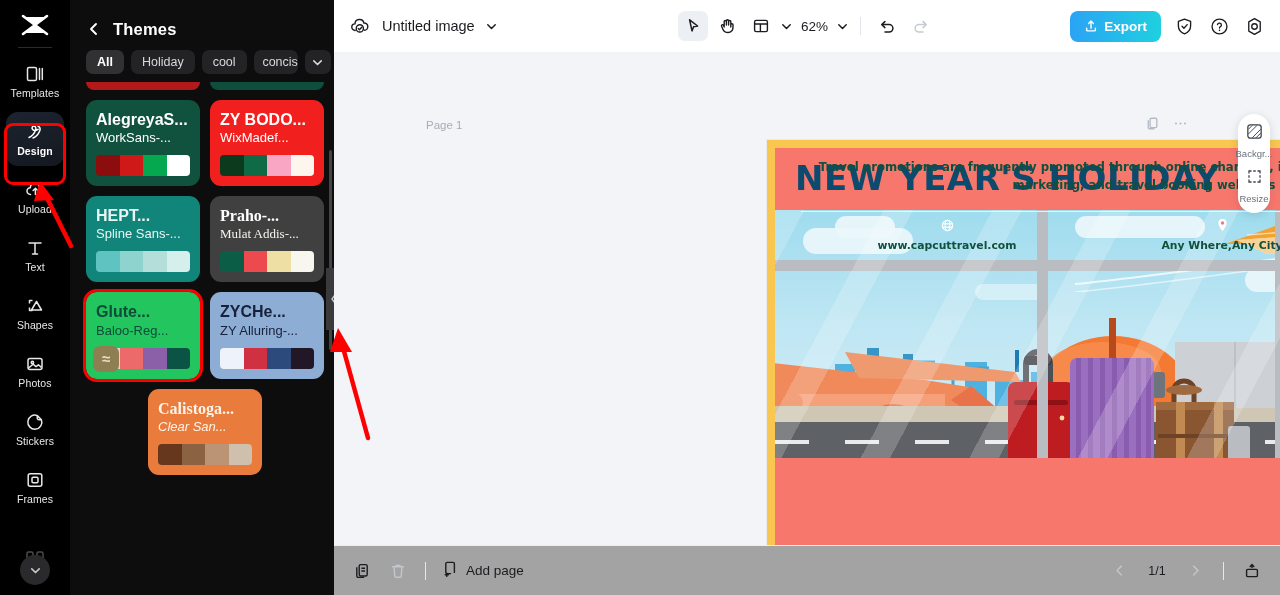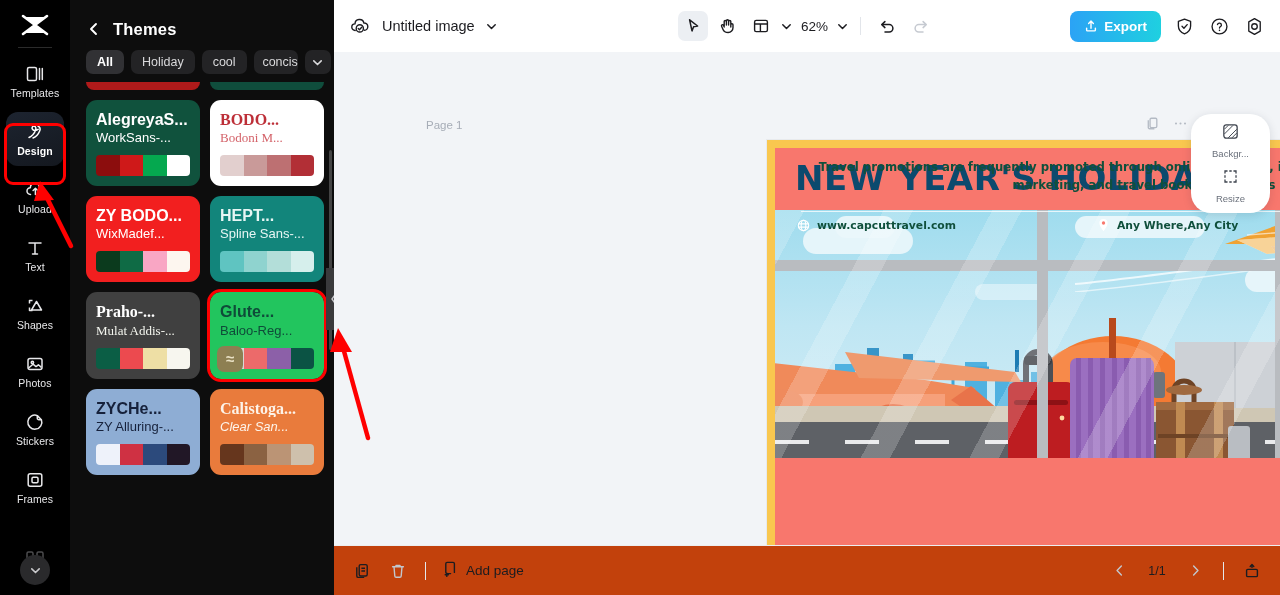--- a/index.html
+++ b/index.html
@@ -148,36 +148,36 @@
   
   .ftr-band { position: absolute; left: 0; bottom: 0; width: 100%; height: 98px; background: #f8776d; }
   .ftr-text {
     position: absolute; left: 26px; right: 26px; top: 10px; text-align: center;
     font-size: 11.7px; font-weight: bold; color: #10503c; line-height: 1.55;
     font-family: "DejaVu Sans", sans-serif;
   }
   .ftr-rule { position: absolute; left: 26px; right: 26px; top: 63px; height: 1px; background: rgba(255,255,255,.75); }
   .ftr-row { position: absolute; left: 22px; right: 22px; top: 70px; display: flex; align-items: center; }
   .ftr-item { display: flex; align-items: center; gap: 7px; font-size: 10.8px; font-weight: bold;
-    color: #10503c; font-family: "DejaVu Sans", sans-serif; }
+    color: #10503c; font-family: "DejaVu Sans", sans-serif; flex-direction: column; }
   .ftr-item.i1 { width: 300px; }
   .ftr-item.i2 { width: 250px; }
 
   
   .float-card {
-    position: absolute; right: 10px; top: 62px; width: 79px; background: #fff;
+    position: absolute; right: 10px; top: 62px; width: 32px; background: #fff;
     border-radius: 20px; box-shadow: 0 2px 10px rgba(20,30,50,.13);
     padding: 8px 0 9px; display: flex; flex-direction: column; align-items: center; gap: 8px; z-index: 4;
   }
   .fc-item { width: 50px; display: flex; flex-direction: column; align-items: center; gap: 3px; cursor: pointer; }
   .fc-lbl { font-size: 9.5px; color: #6a707b; white-space: nowrap; }
 
   
   .botbar {
-    height: 50px; background: #c2410c; border-top: 1px solid #eceef1;
+    height: 50px; background: #a3a3a3; border-top: 1px solid #eceef1;
     display: flex; align-items: center; padding: 0 16px; gap: 12px; position: relative; z-index: 5;
   }
   .bb-btn { width: 24px; height: 24px; display: flex; align-items: center; justify-content: center; cursor: pointer; }
   .bb-div { width: 1px; height: 18px; background: #e4e7eb; margin: 0 3px; }
   .addpage { display: flex; align-items: center; gap: 7px; cursor: pointer; font-size: 13.5px; color: #1c1c20; }
   .bb-right { margin-left: auto; display: flex; align-items: center; gap: 13px; }
   .pg-num { font-size: 12.5px; color: #1c1c20; min-width: 26px; text-align: center; }
 
   
   .arrow-svg { position: absolute; pointer-events: none; z-index: 30; }
@@ -324,30 +324,20 @@
           <div class="card-t1" style="color:#ffffff">AlegreyaS...</div>
           <div class="card-t2" style="color:#ffffff">WorkSans-...</div>
           <div class="sw">
             <i style="background:#8c0d0d"></i>
               <i style="background:#cf1919"></i>
               <i style="background:#05a84f"></i>
               <i style="background:#ffffff"></i>
           </div>
         </div>
 
-        <div class="card" style="background:#ffffff">
-          <div class="card-t1" style="color:#bd2f38;font-family:'Liberation Serif',serif">BODO...</div>
-          <div class="card-t2" style="color:#d4636a;font-family:'Liberation Serif',serif">Bodoni M...</div>
-          <div class="sw">
-            <i style="background:#e2cfce"></i>
-              <i style="background:#c99a99"></i>
-              <i style="background:#bd7072"></i>
-              <i style="background:#b22f36"></i>
-          </div>
-        </div>
 
         <div class="card" style="background:#f21f1f">
           <div class="card-t1" style="color:#ffffff">ZY BODO...</div>
           <div class="card-t2" style="color:#ffffff">WixMadef...</div>
           <div class="sw">
             <i style="background:#0b3a1d"></i>
               <i style="background:#0f6b45"></i>
               <i style="background:#f9a6c4"></i>
               <i style="background:#fdf6ef"></i>
           </div>

